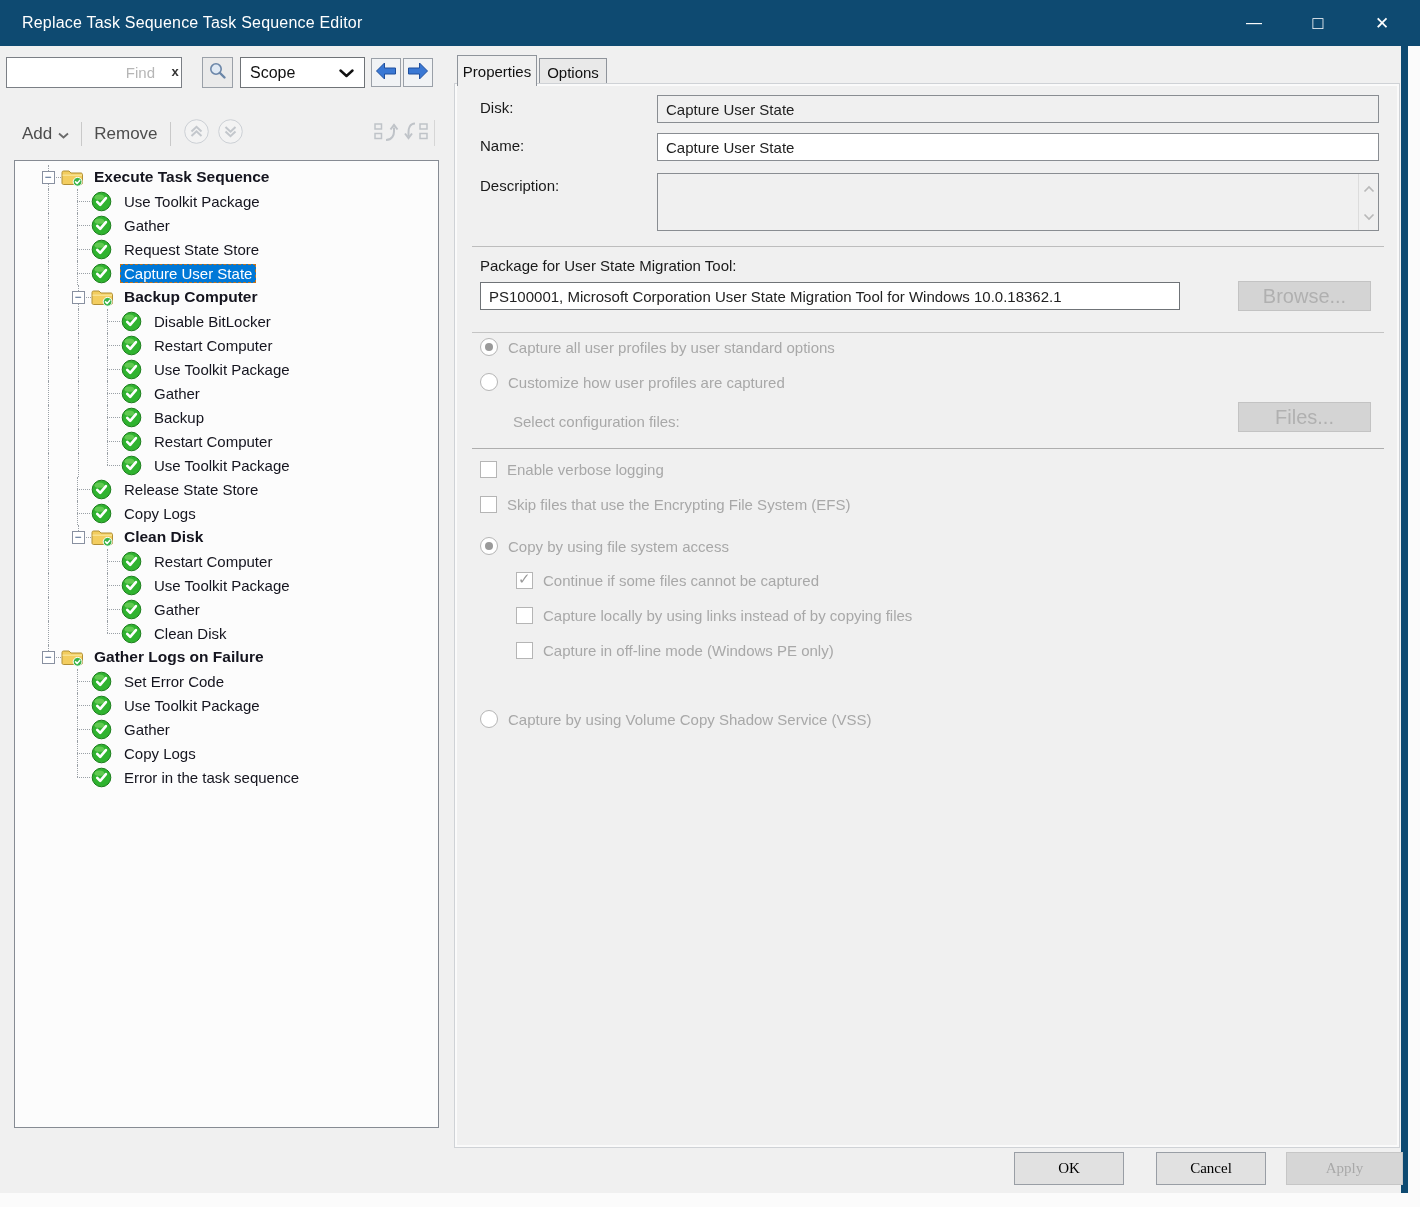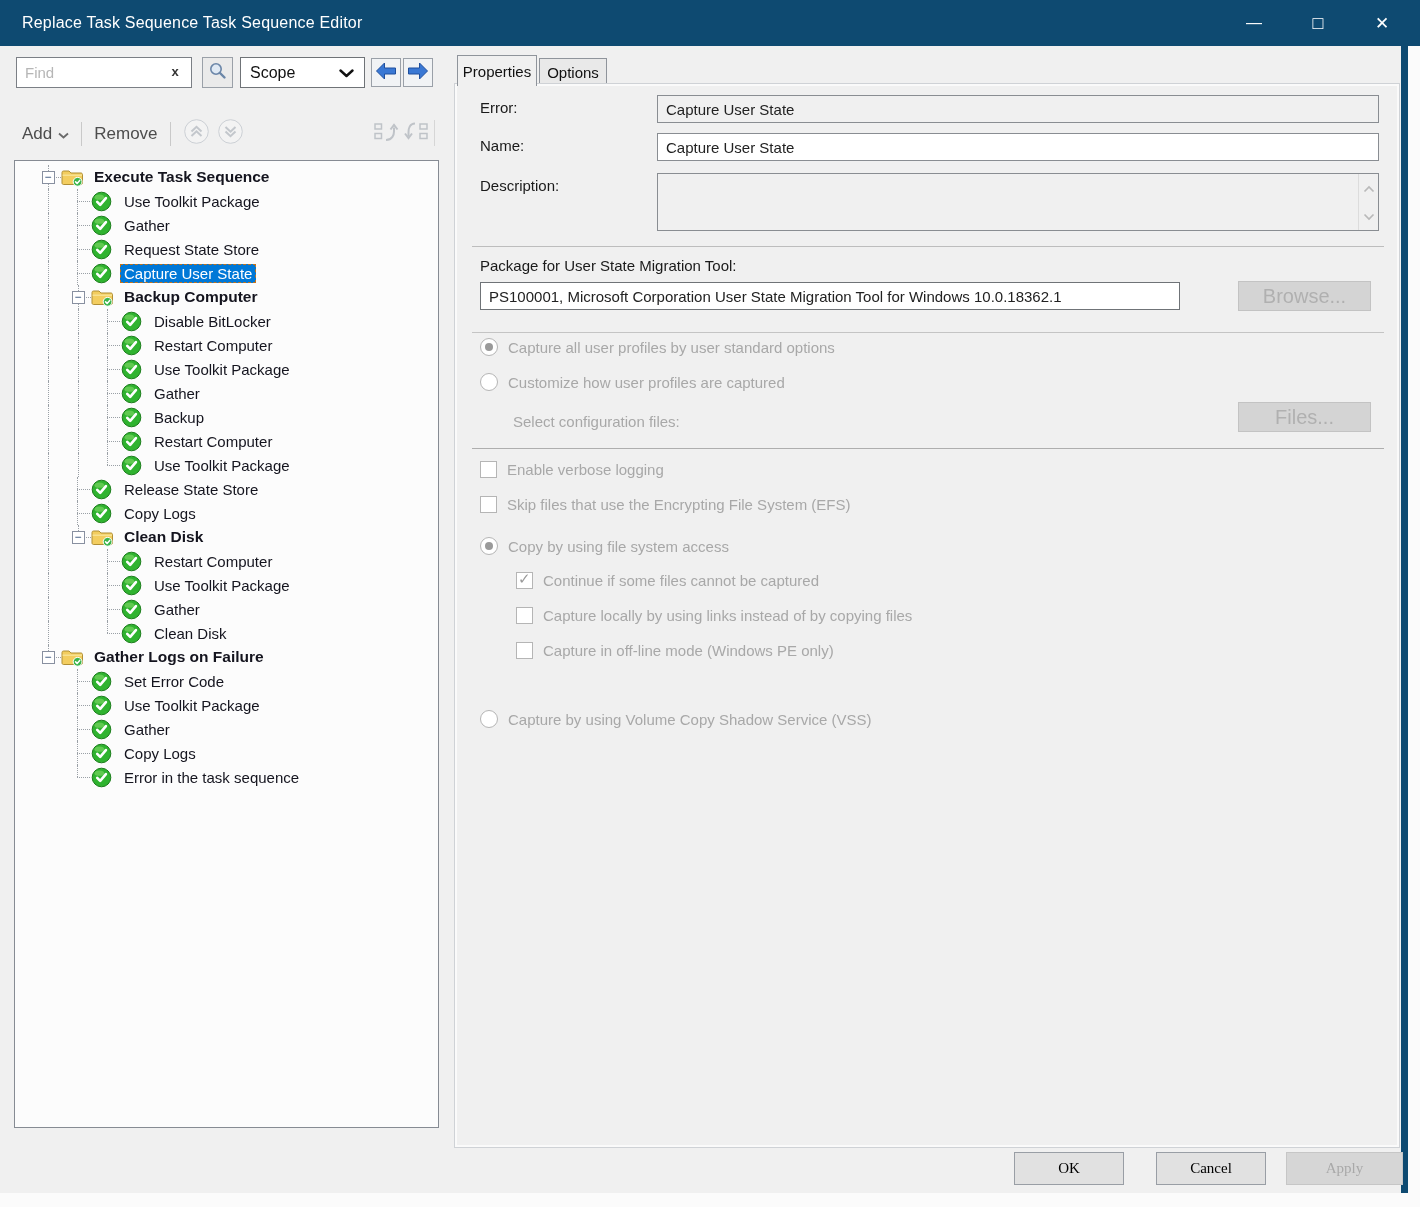--- a/index.html
+++ b/index.html
@@ -12,23 +12,23 @@
   .title-text{margin-left:22px;font-size:16px;letter-spacing:.2px;}
   .win-controls{position:absolute;right:6px;top:0;height:46px;display:flex;}
   .win-btn{width:64px;height:46px;display:flex;align-items:center;justify-content:center;
            color:#fff;font-size:16px;cursor:default;}
   .win-btn.max{font-size:18px;}
   .win-btn.close{font-size:17px;}
   .bluestrip{position:absolute;left:1401px;top:46px;width:7px;height:1147px;background:#0e4a71;}
   
   .content{position:absolute;left:0;top:46px;width:1401px;height:1147px;background:#f0f0f0;}
   
-  .find-input{position:absolute;left:16px;top:11px;width:176px;height:31px;border:1px solid #7b7f85;
+  .find-input{position:absolute;left:6px;top:11px;width:176px;height:31px;border:1px solid #7b7f85;
               background:#fff;font-size:15px;padding:0 26px 0 8px;color:#222;
-              font-family:"Liberation Sans",sans-serif;}
+              font-family:"Liberation Sans",sans-serif;text-align:right;}
   .find-input::placeholder{color:#b6b6b6;}
   .find-clear{position:absolute;left:166px;top:16px;width:18px;height:20px;font-weight:bold;
               font-size:13px;color:#333;text-align:center;line-height:20px;}
   .sq-btn{position:absolute;border:1px solid #9aa0a8;background:#eceff1;display:flex;
           align-items:center;justify-content:center;}
   .search-btn{left:202px;top:11px;width:31px;height:31px;background:#eaeaea;}
   .scope-box{position:absolute;left:240px;top:11px;width:125px;height:31px;border:1px solid #6f7377;
              background:#fff;display:flex;align-items:center;justify-content:space-between;
              padding:0 10px 0 9px;font-size:16px;color:#111;}
   .nav-btn{top:12px;width:30px;height:29px;background:#f1f3f5;}
@@ -568,21 +568,21 @@
       </div>
 
     <div class="tab tab-options">
       <span>Options</span>
     </div>
     <div class="tab tab-properties">
       <span>Properties</span>
     </div>
 
     <div class="panel">
-      <span class="flabel f-type-label">Error:</span>
+      <span class="flabel f-type-label">Disk:</span>
       <input class="tbox ro f-type-input" readonly="" value="Capture User State" style="">
       <span class="flabel f-name-label">Name:</span>
       <input class="tbox f-name-input" value="Capture User State" style="">
       <span class="flabel f-desc-label">Description:</span>
       <div class="desc-box">
         <span></span>
         <span class="desc-scroll">
           <span>
             <svg width="12" height="8" viewBox="0 0 12 8">
                 <polyline points="1.5,6.5 6,2 10.5,6.5" fill="none" stroke="#b9b9b9" stroke-width="1.7"></polyline>

